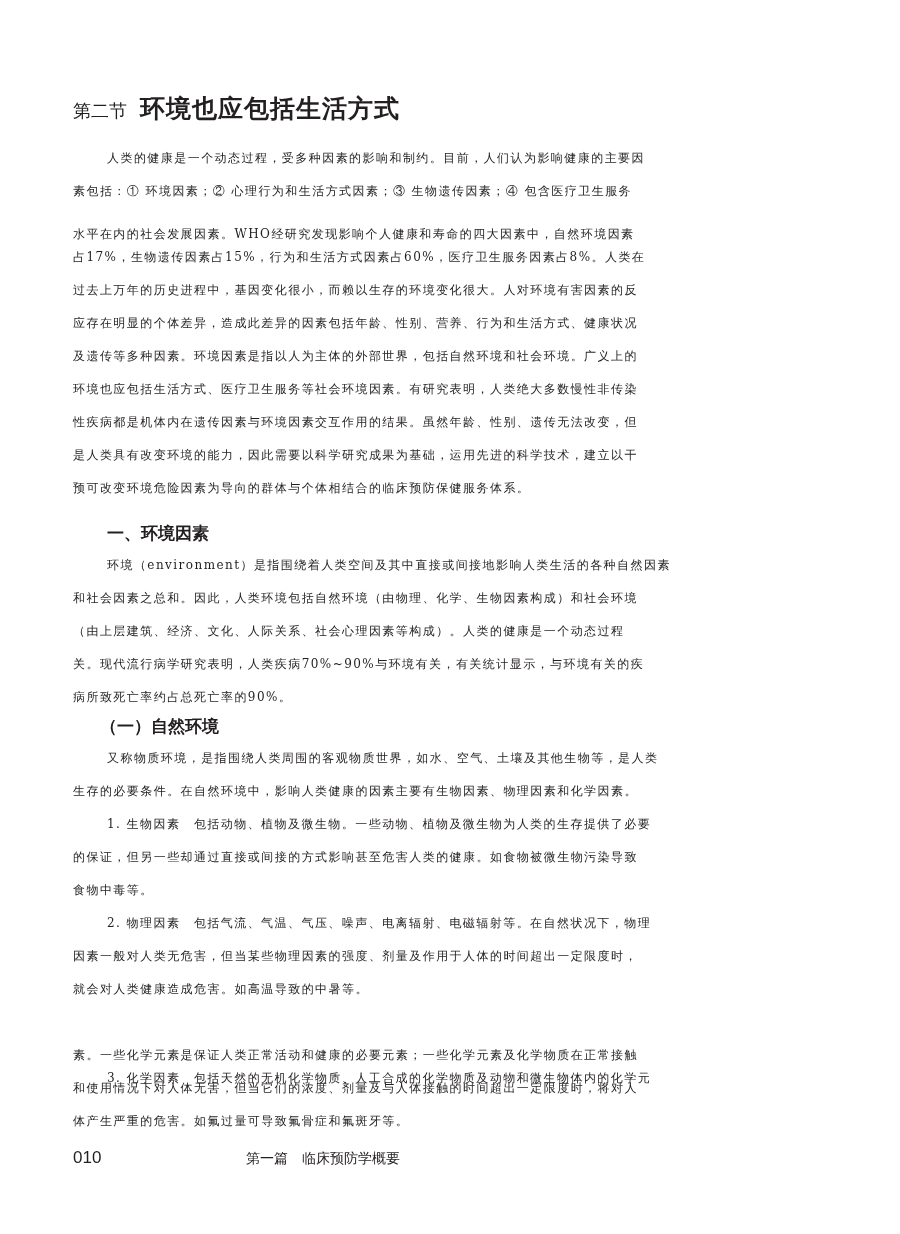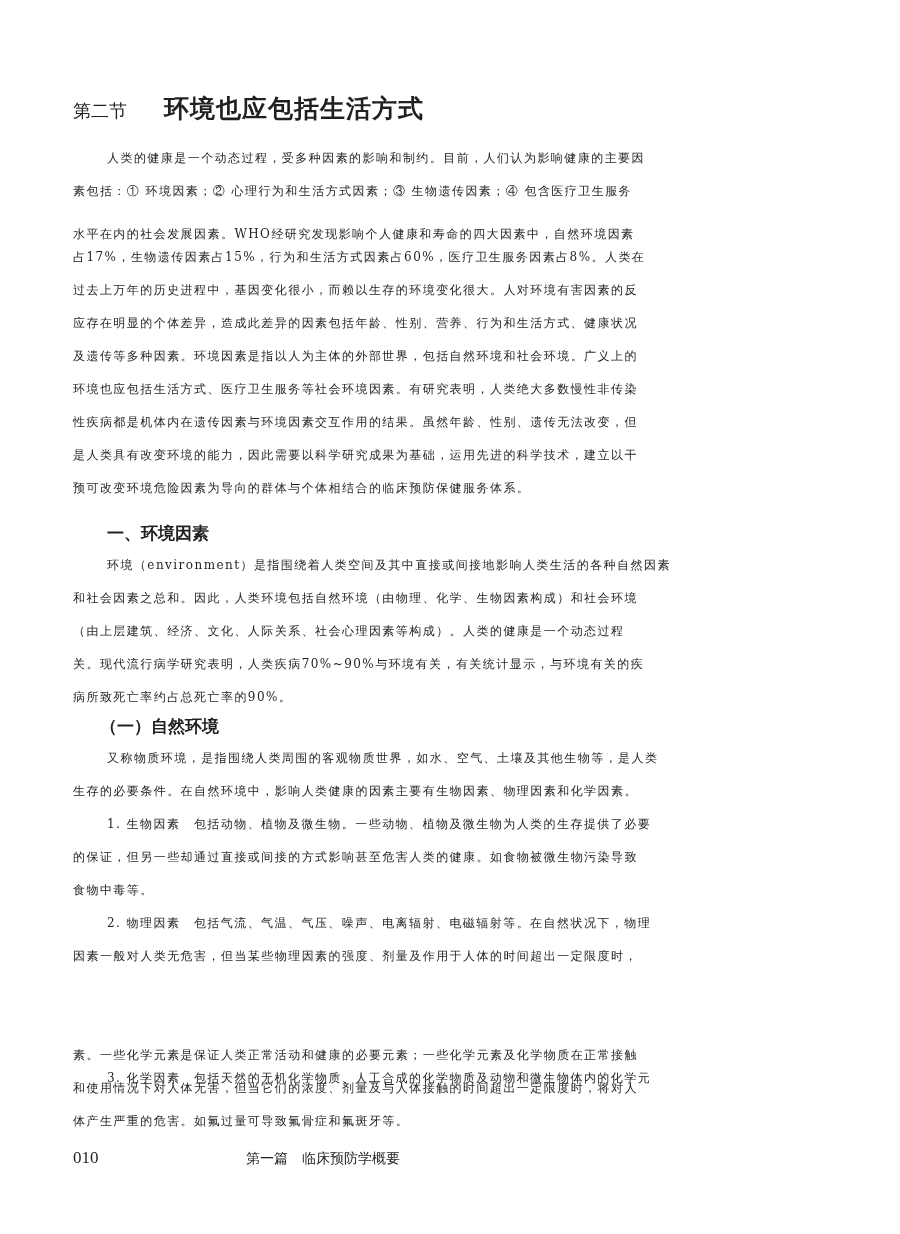--- a/index.html
+++ b/index.html
@@ -1,29 +1,29 @@
 <!DOCTYPE html>
 <html><head>
 <meta charset="utf-8">
 <style>
   html, body { margin: 0; padding: 0; background: #ffffff; }
   body { width: 900px; height: 1234px; position: relative; overflow: hidden;
          font-family: "DejaVu Serif", "Liberation Serif", serif; color: #231f20; }
   .page { position: absolute; left: 0; top: 0; width: 900px; height: 1234px; }
   .section-title { position: absolute; left: 73px; top: 92px; white-space: nowrap; }
-  .section-num { font-size: 18px; letter-spacing: 0px; margin-right: 32px; vertical-align: baseline; }
+  .section-num { font-size: 18px; letter-spacing: 0px; margin-right: 8px; vertical-align: baseline; }
   .section-name { font-size: 25px; font-weight: bold; letter-spacing: 1px; }
   .line { position: absolute; left: 73px; width: 700px; font-size: 12px; line-height: 26px;
           white-space: nowrap; letter-spacing: 1.45px; }
   .indent { left: 107px; }
   .h2 { position: absolute; left: 107px; font-size: 17px; font-weight: bold; white-space: nowrap; line-height: 26px; }
   .h3 { position: absolute; left: 100px; font-size: 17px; font-weight: bold; white-space: nowrap; line-height: 26px; }
   .lead { font-weight: normal; }
   .footer { position: absolute; top: 1148px; font-size: 17px; white-space: nowrap; }
-  .page-num { left: 73px; font-family: Liberation Serif, serif; font-size: 17px; }
+  .page-num { left: 73px; font-family: Liberation Sans, sans-serif; font-size: 17px; }
   .running-head { left: 246px; font-size: 14px; top: 1150px; }
 </style>
 </head>
 <body>
 
 <div class="page">
 
   <div class="section-title">
     <span class="section-num">第二节</span>
     <span class="section-name">环境也应包括生活方式</span>
@@ -55,20 +55,21 @@
   <div class="line indent" style="top:811px">
     <span class="lead">1. 生物因素</span>　<span>包括动物、植物及微生物。一些动物、植物及微生物为人类的生存提供了必要</span>
   </div>
   <div class="line" style="top:844px">的保证，但另一些却通过直接或间接的方式影响甚至危害人类的健康。如食物被微生物污染导致</div>
   <div class="line" style="top:877px">食物中毒等。</div>
 
   <div class="line indent" style="top:910px">
     <span class="lead">2. 物理因素</span>　<span>包括气流、气温、气压、噪声、电离辐射、电磁辐射等。在自然状况下，物理</span>
   </div>
   <div class="line" style="top:943px">因素一般对人类无危害，但当某些物理因素的强度、剂量及作用于人体的时间超出一定限度时，</div>
+  <div class="line" style="top:976px">就会对人类健康造成危害。如高温导致的中暑等。</div>
 
   <div class="line indent" style="top:1065px">
     <span class="lead">3. 化学因素</span>　<span>包括天然的无机化学物质、人工合成的化学物质及动物和微生物体内的化学元</span>
   </div>
   <div class="line" style="top:1042px">素。一些化学元素是保证人类正常活动和健康的必要元素；一些化学元素及化学物质在正常接触</div>
   <div class="line" style="top:1075px">和使用情况下对人体无害，但当它们的浓度、剂量及与人体接触的时间超出一定限度时，将对人</div>
   <div class="line" style="top:1108px">体产生严重的危害。如氟过量可导致氟骨症和氟斑牙等。</div>
 
   <div class="footer page-num">010</div>
   <div class="footer running-head">第一篇　临床预防学概要</div>

